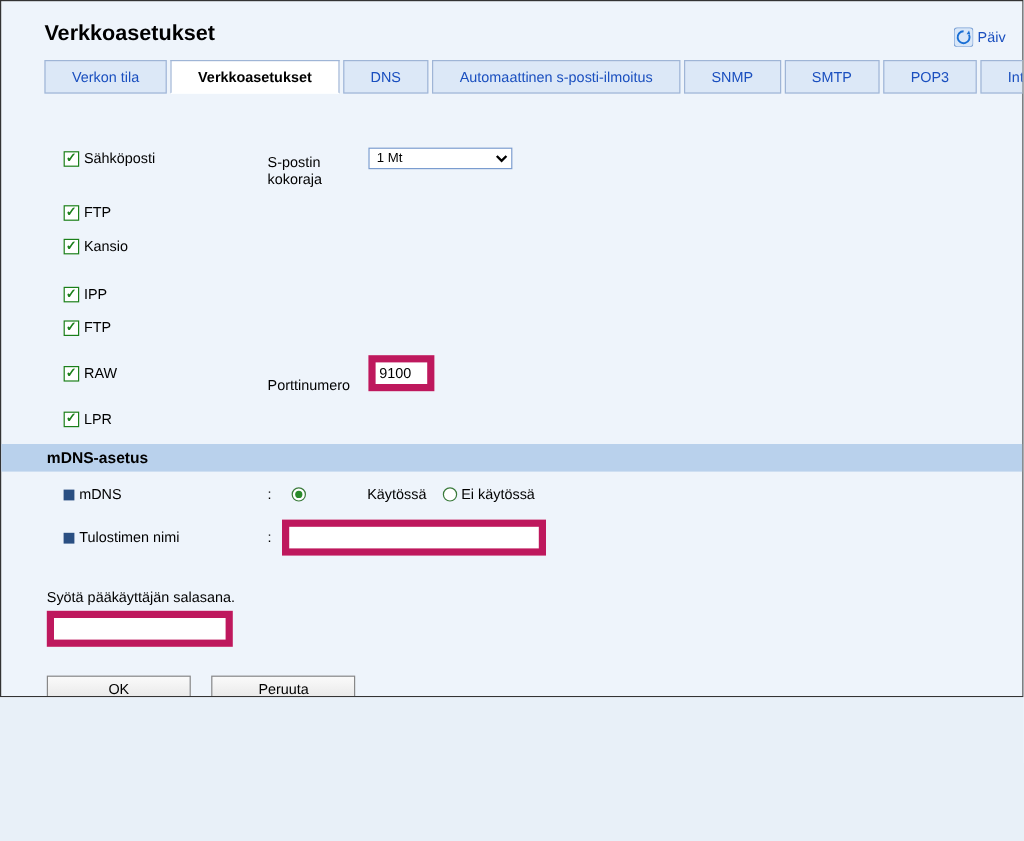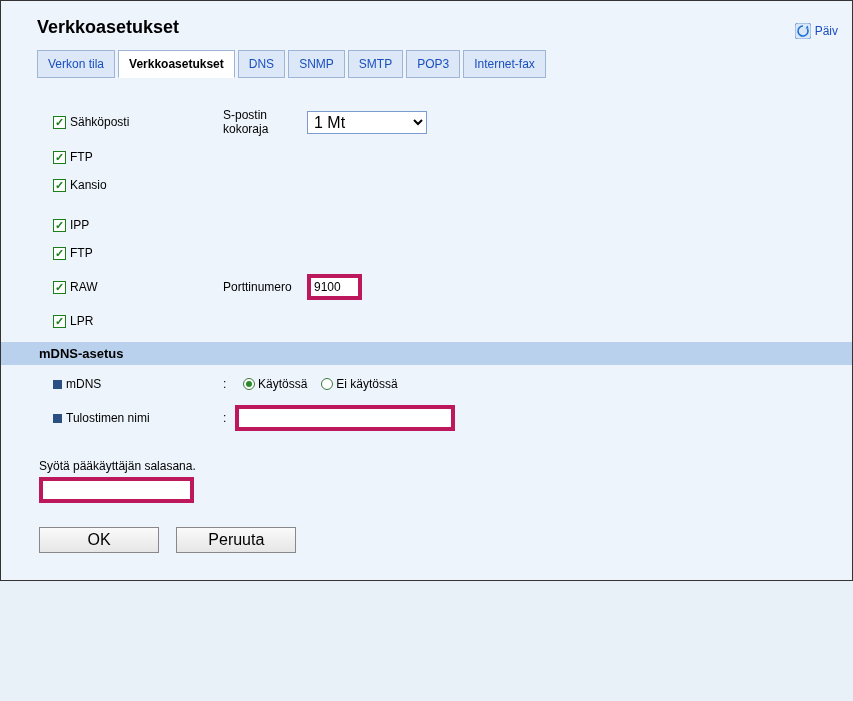--- a/index.html
+++ b/index.html
@@ -41,21 +41,21 @@
   }
   .refresh svg { display: block; }
 
   .tabs {
     display: flex;
     gap: 3px;
     padding-left: 36px;
     margin-bottom: 18px;
   }
   .tab {
-    padding: 6px 10px;
+    padding: 6px 22px;
     border: 1px solid #9fb5d6;
     background: #dce8f7;
     color: #1a4fbf;
     font-size: 12px;
     cursor: pointer;
     white-space: nowrap;
   }
   .tab.active {
     background: #fff;
     color: #000;
@@ -83,20 +83,21 @@
   .row:last-child { margin-bottom: 2px; }
 
   .col-left {
     width: 170px;
     display: flex;
     align-items: center;
     gap: 4px;
   }
   .col-mid-label {
     width: 84px;
+    margin-top: 20px;
   }
 
   .chk {
     width: 13px;
     height: 13px;
     border: 1px solid #1a7f1a;
     display: inline-flex;
     align-items: center;
     justify-content: center;
     background: #fff;
@@ -107,30 +108,30 @@
   }
 
   .sq {
     width: 9px;
     height: 9px;
     background: #2a4f82;
     display: inline-block;
   }
 
   select {
-    font-size: 16px;
+    font-size: 11px;
     border: 1px solid #7a9ccf;
     background: #fff;
     padding: 1px 2px;
     width: 120px;
   }
 
   input[type="text"], input[type="password"] {
     font-size: 12px;
-    border: 4px solid #be185d;
+    border: 6px solid #be185d;
     padding: 2px 3px;
     background: #fff;
   }
 
   .radio {
     width: 12px; height: 12px;
     border: 1px solid #3a7a3a;
     border-radius: 50%;
     display: inline-flex;
     align-items: center;
@@ -147,21 +148,21 @@
   }
 
   .footer {
     padding: 14px 0 14px 38px;
   }
   .btn {
     width: 120px;
     padding: 3px 0;
     background: linear-gradient(#fafafa,#e6e6e6);
     border: 1px solid #888;
-    font-size: 16px;
+    font-size: 12px;
     cursor: pointer;
   }
   .btn + .btn { margin-left: 14px; }
 </style>
 </head>
 <body>
 
 <div class="window">
 
   <div class="header-row">
@@ -173,20 +174,21 @@
         <path d="M12.5 2.5 l1 3 l-3 0 z" fill="#1a6fd4"></path>
       </svg>
       <span>Päiv</span>
     </div>
   </div>
 
   <div class="tabs">
     <div class="tab">Verkon tila</div>
     <div class="tab active">Verkkoasetukset</div>
     <div class="tab">DNS</div>
+    <div class="tab">Automaattinen s-posti-ilmoitus</div>
     <div class="tab">SNMP</div>
     <div class="tab">SMTP</div>
     <div class="tab">POP3</div>
     <div class="tab">Internet-fax</div>
   </div>
 
   <div class="section-body">
     <div class="row">
       <div class="col-left">
         <span class="chk">✓</span>
@@ -241,21 +243,21 @@
   </div>
 
   <div class="section-title">mDNS-asetus</div>
   <div class="section-body">
     <div class="row">
       <div class="col-left">
         <span class="sq"></span>
         <span>mDNS</span>
       </div>
       <div style="width:12px">:</div>
-      <span style="margin-left:8px;display:inline-flex;align-items:center;">
+      <span style="margin-left:8px;display:inline-flex;align-items:center;gap:48px;">
         <span class="radio on"></span>
         <span>Käytössä</span>
       </span>
       <span style="margin-left:14px;display:inline-flex;align-items:center;">
         <span class="radio"></span>
         <span>Ei käytössä</span>
       </span>
     </div>
     <div class="row">
       <div class="col-left">

